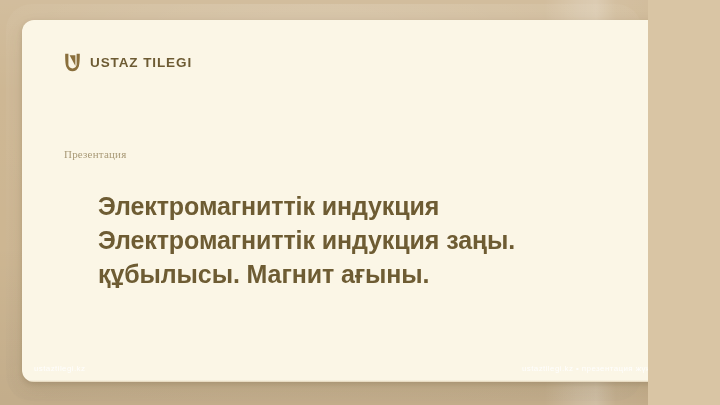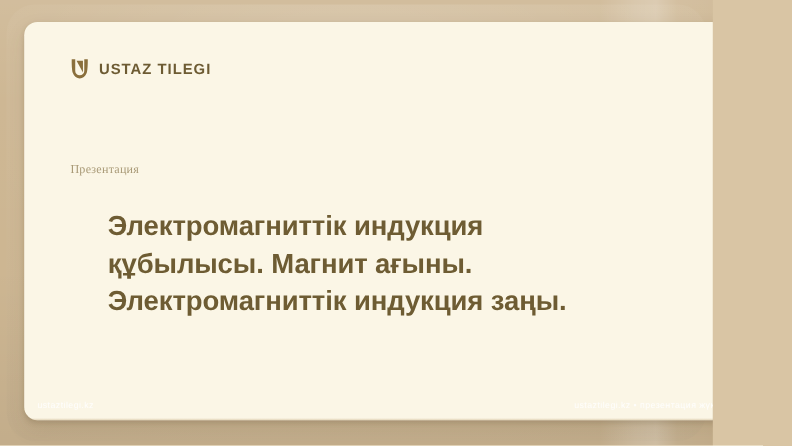--- a/index.html
+++ b/index.html
@@ -163,22 +163,22 @@
           <path d="M5.2 1.0 C5.2 1.0 8.2 4.4 9.3 8.0 C10.0 10.3 9.9 12.6 9.9 12.6 C9.9 12.6 7.3 10.6 6.2 7.6 C5.3 5.0 5.2 1.0 5.2 1.0 Z" fill="#fbf6e6" opacity="0.0"></path>
         </svg>
       </span>
       <span class="brand-name">USTAZ TILEGI</span>
     </div>
 
     <div class="kicker">Презентация</div>
 
     <h1 class="title">
       <span class="title-line">Электромагниттік индукция</span>
+      <span class="title-line">Электромагниттік индукция заңы.</span>
       <span class="title-line">құбылысы. Магнит ағыны.</span>
-      <span class="title-line">Электромагниттік индукция заңы.</span>
     </h1>
 
     <div class="footer-left">ustaztilegi.kz</div>
     <div class="footer-right">ustaztilegi.kz • презентация жүктеу</div>
 
     <div class="card-bottom-edge"></div>
   </div>
 </div>
 
 </body></html>

